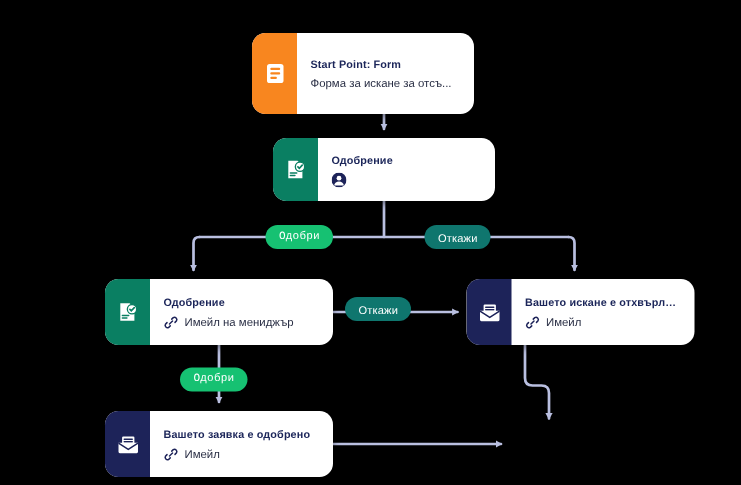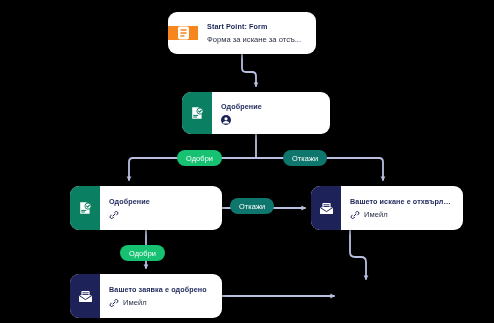--- a/index.html
+++ b/index.html
@@ -89,21 +89,21 @@
     width: 10px;
     height: 10px;
   }
 
   
   .ic-orange { background: #f8861f; }
   .ic-green  { background: #0a7f62; }
   .ic-navy   { background: #1d2359; }
 
   
-  #node-start      { left: 168px; top: 12px;   width: 148px; height: 42px; align-items: center; }
+  #node-start      { left: 168px; top: 22px;   width: 148px; height: 54px; }
   #node-approval   { left: 182px; top: 92px;  width: 148px; height: 42px; }
   #node-mgr        { left: 70px;  top: 186px; width: 152px; height: 44px; }
   #node-rejected   { left: 311px; top: 186px; width: 152px; height: 44px; }
   #node-approved   { left: 70px;  top: 274px; width: 152px; height: 44px; }
 
   
   #node-terminate {
     position: absolute;
     left: 340px;
     top: 285px;
@@ -148,21 +148,21 @@
     border-radius: 999px;
     color: #ffffff;
     font-size: 7.4px;
     font-weight: normal;
     letter-spacing: 0.1px;
     white-space: nowrap;
     padding: 0 9px;
     height: 16px;
     box-sizing: border-box;
   }
-  .badge-approve { background: #16c172; }
+  .badge-approve { background: #16c172; font-family: Liberation Mono, monospace; }
   .badge-reject  { background: #0f766e; }
 
   #badge-approve-1 { left: 177px; top: 150px; }
   #badge-reject-1  { left: 283px; top: 150px; }
   #badge-reject-2  { left: 230px; top: 198px; }
   #badge-approve-2 { left: 120px; top: 245px; }
 </style>
 </head>
 <body>
 
@@ -249,20 +249,21 @@
       <div class="node-sub">
         <span class="sub-ico">
           <svg width="10" height="10" viewBox="0 0 12 12" aria-hidden="true">
             <g stroke="#1d2359" stroke-width="1.2" fill="none" stroke-linecap="round">
               <path d="M4.8,7.2 L7.2,4.8"></path>
               <path d="M6.6,3.3 L7.8,2.1 a1.9,1.9 0 0 1 2.6,2.6 L9.2,5.9"></path>
               <path d="M5.4,8.7 L4.2,9.9 a1.9,1.9 0 0 1 -2.6,-2.6 L2.8,6.1"></path>
             </g>
           </svg>
         </span>
+        <span class="sub-text">Имейл на мениджър</span>
       </div>
     </div>
   </div>
 
   <div class="node" id="node-rejected">
     <div class="node-icon ic-navy">
       <svg width="15" height="13" viewBox="0 0 15 13" aria-hidden="true">
         <rect x="3.4" y="1" width="8.2" height="6.4" rx="0.8" fill="#ffffff"></rect>
         <path d="M4.8,2.8 h5.4 M4.8,4.5 h5.4" stroke="#1d2359" stroke-width="0.9" stroke-linecap="round"></path>
         <path d="M1,5.2 h13 v6 a0.9,0.9 0 0 1 -0.9,0.9 h-11.2 a0.9,0.9 0 0 1 -0.9,-0.9 z" fill="#ffffff"></path>

